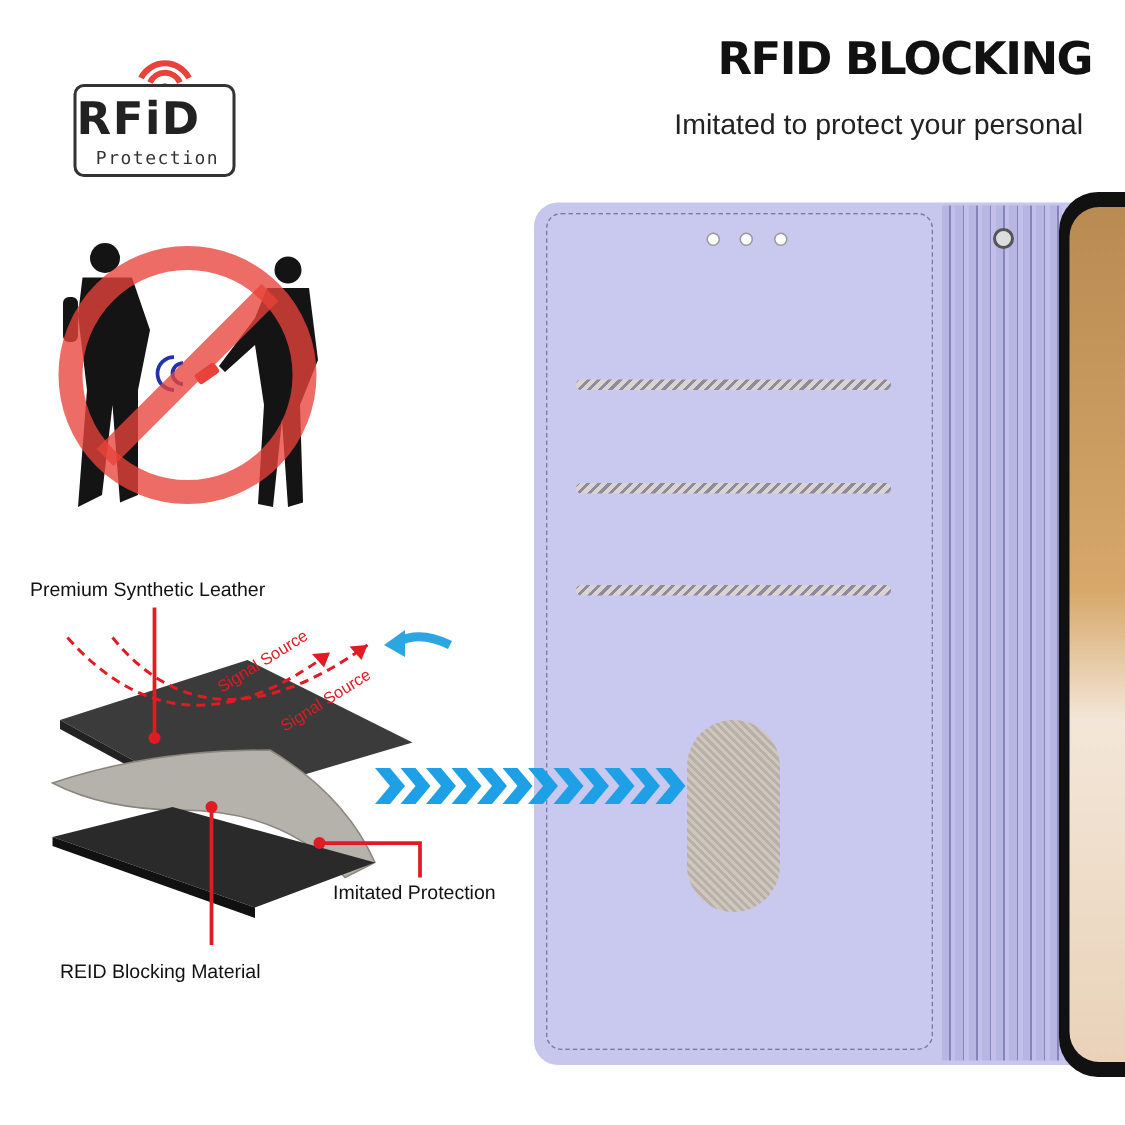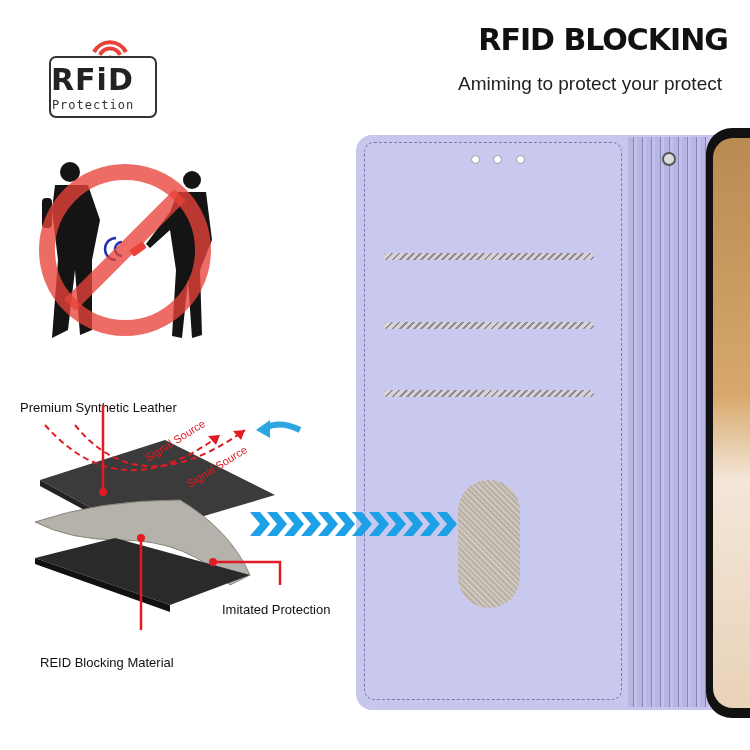--- a/index.html
+++ b/index.html
@@ -4,38 +4,38 @@
 <style>
   html,body{margin:0;padding:0;background:#fff;}
   body{width:750px;height:750px;position:relative;overflow:hidden;font-family:"Liberation Sans",sans-serif;}
   .abs{position:absolute;}
   
   .headline{left:418px;top:22px;width:310px;text-align:right;font-family:"DejaVu Sans",sans-serif;font-weight:bold;font-size:30px;letter-spacing:-1px;color:#111;}
   .sub{left:420px;top:72px;width:302px;text-align:right;font-size:19px;line-height:23px;color:#222;}
   
   .badge{left:49px;top:56px;width:104px;height:58px;border:2px solid #333;border-radius:7px;background:#fff;}
   .badge-main{position:absolute;left:0;top:6px;width:81px;text-align:center;font-family:"DejaVu Sans",sans-serif;font-weight:bold;font-size:30px;letter-spacing:1px;color:#222;line-height:32px;}
-  .badge-sub{position:absolute;left:0;top:40px;width:84px;text-align:center;font-family:"DejaVu Sans Mono",monospace;font-size:12px;letter-spacing:1px;color:#333;}
-  .label{font-size:13px;color:#111;white-space:nowrap;margin-top:15px;}
+  .badge-sub{position:absolute;left:12px;top:40px;width:84px;text-align:center;font-family:"DejaVu Sans Mono",monospace;font-size:12px;letter-spacing:1px;color:#333;}
+  .label{font-size:13px;color:#111;white-space:nowrap;}
   
   .wallet{left:356px;top:135px;width:394px;height:575px;background:#c7c6ec;border-radius:16px 0 0 16px;}
   .inner{left:364px;top:142px;width:258px;height:558px;background:#c9c8ee;border:1.5px dashed #7a78a8;border-radius:10px;box-sizing:border-box;}
   .slot{height:7px;border-radius:4px;background:repeating-linear-gradient(135deg,#8f8aa0 0 2px,#d9d4cf 2px 5px);}
   .spine{left:628px;top:137px;width:80px;height:570px;background:repeating-linear-gradient(90deg,#b7b5e2 0 5px,#8684b8 5px 6px,#c2c0ea 6px 9px);}
   .phone{left:706px;top:128px;width:60px;height:590px;background:#111;border-radius:26px 0 0 26px;}
   .screen{left:713px;top:138px;width:45px;height:570px;border-radius:20px 0 0 20px;background:linear-gradient(180deg,#b98a52 0%,#d7a86a 45%,#f3e6d8 60%,#e9d2b8 100%);}
   .window{left:458px;top:480px;width:62px;height:128px;border-radius:31px;background:repeating-linear-gradient(45deg,#cfc6be 0 2px,#b9b0a8 2px 4px);}
   .dot{width:7px;height:7px;border-radius:50%;background:#fff;border:1px solid #999;}
 </style>
 </head>
 <body>
 
 <div class="abs headline">RFID BLOCKING</div>
 <div class="abs sub">
-  <div>Amiming to protect your protect</div>
+  <div>Imitated to protect your personal</div>
 </div>
 
 <svg class="abs" style="left:90px;top:38px" width="40" height="22">
   <path d="M4 14 A18 18 0 0 1 36 14" stroke="#e8423a" stroke-width="4" fill="none"></path>
   <path d="M10 17 A11 11 0 0 1 30 17" stroke="#e8423a" stroke-width="4" fill="none"></path>
   <circle cx="20" cy="20" r="2.5" fill="#e8423a"></circle>
 </svg>
 <div class="abs badge">
   <div class="badge-main">RFiD</div>
   <div class="badge-sub">Protection</div>

